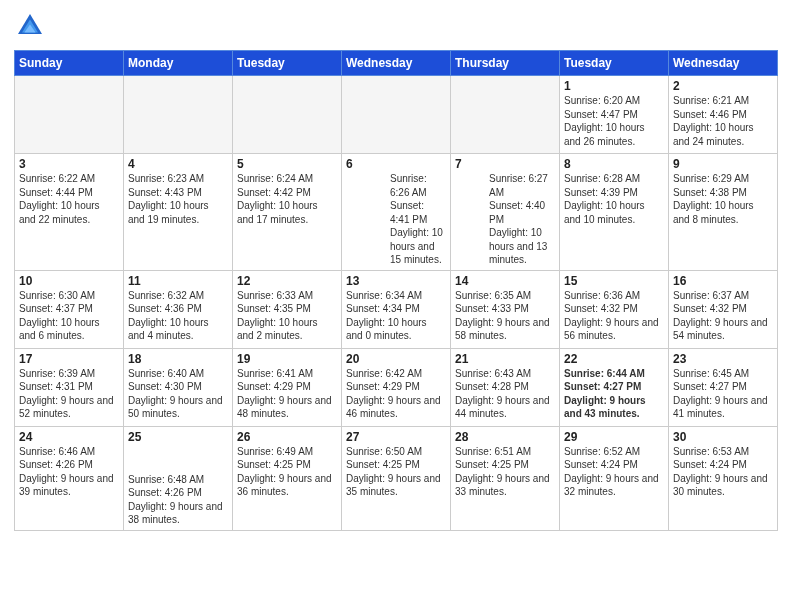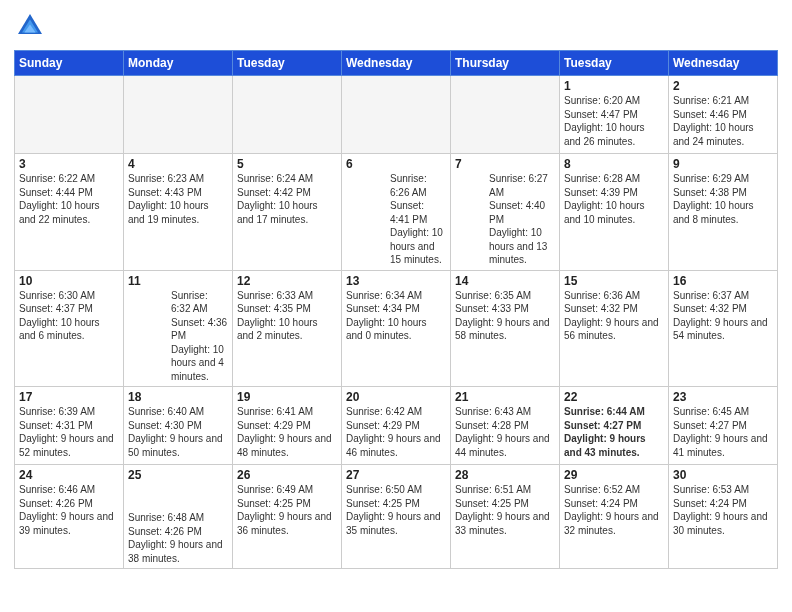--- a/index.html
+++ b/index.html
@@ -190,21 +190,21 @@
         </tr>
         <tr>
           <td>
             <span class="day-num">10</span>
             <div class="day-info" style="white-space: pre-line;">Sunrise: 6:30 AM
 Sunset: 4:37 PM
 Daylight: 10 hours and 6 minutes.</div>
           </td>
           <td>
             <span class="day-num">11</span>
-            <div class="day-info" style="white-space: pre-line; margin-left: 43px;">Sunrise: 6:32 AM
+            <div class="day-info" style="white-space: pre-line;">Sunrise: 6:32 AM
 Sunset: 4:36 PM
 Daylight: 10 hours and 4 minutes.</div>
           </td>
           <td>
             <span class="day-num">12</span>
             <div class="day-info" style="white-space: pre-line;">Sunrise: 6:33 AM
 Sunset: 4:35 PM
 Daylight: 10 hours and 2 minutes.</div>
           </td>
           <td>

